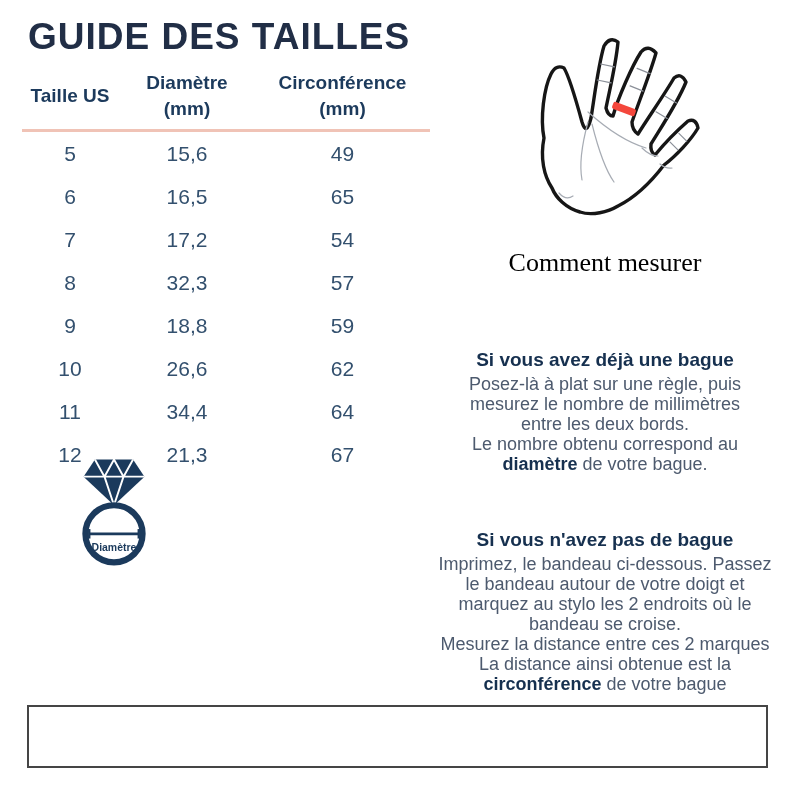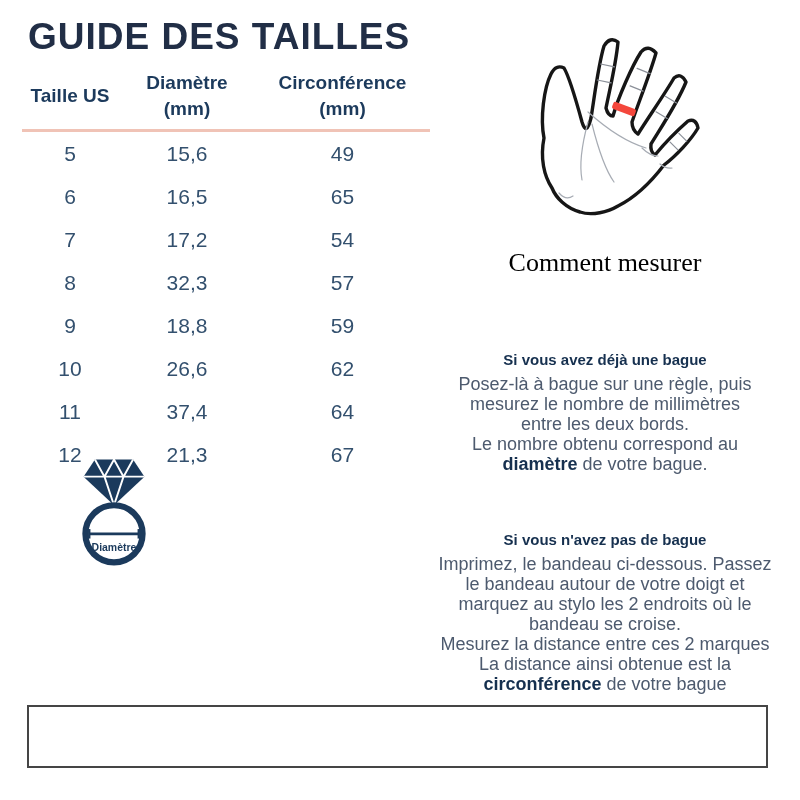--- a/index.html
+++ b/index.html
@@ -43,21 +43,21 @@
   .how-heading {
     left:425px; top:244px; width:360px;
     font-family:"Liberation Serif", serif;
     font-size:26px; line-height:38px; text-align:center;
     color:#000000;
   }
   .instr {
     left:413px; width:384px; text-align:center;
     font-size:18px; line-height:20px; color:#4d5a6e;
   }
-  .instr-head { font-weight:bold; font-size:15px; color:#16304f; margin-bottom:4px; }
+  .instr-head { font-weight:bold; font-size:19px; color:#16304f; margin-bottom:4px; }
   .instr-body { white-space:pre-line; }
   .instr strong { color:#16304f; }
   .block1 { top:350px; }
   .block2 { top:530px; }
 
   
   .band-box {
     left:27px; top:705px; width:741px; height:63px;
     border:2px solid #454545; background:#ffffff;
   }
@@ -109,21 +109,21 @@
     <div class="cell c2">18,8</div>
     <div class="cell c3">59</div>
   </div>
   <div class="tbl-row">
     <div class="cell c1">10</div>
     <div class="cell c2">26,6</div>
     <div class="cell c3">62</div>
   </div>
   <div class="tbl-row">
     <div class="cell c1">11</div>
-    <div class="cell c2">37,4</div>
+    <div class="cell c2">34,4</div>
     <div class="cell c3">64</div>
   </div>
   <div class="tbl-row">
     <div class="cell c1">12</div>
     <div class="cell c2">21,3</div>
     <div class="cell c3">67</div>
   </div>
 </div>
 
 <svg class="abs ring-icon" width="84" height="120" viewBox="0 0 88 126">
@@ -185,21 +185,21 @@
   </g>
   <rect x="-12" y="-3.75" width="24" height="7.5" rx="2" transform="translate(86,83) rotate(21)" fill="#f4473c"></rect>
 </svg>
 
 <div class="abs how-heading">
   <div>Comment mesurer</div>
 </div>
 
 <div class="abs instr block1">
   <div class="instr-head">Si vous avez déjà une bague</div>
-  <div class="instr-body">Posez-là à bague sur une règle, puis
+  <div class="instr-body">Posez-là à plat sur une règle, puis
 mesurez le nombre de millimètres
 entre les deux bords.
 Le nombre obtenu correspond au</div>
   <div class="instr-line">
     <strong>diamètre</strong><span> de votre bague.</span>
   </div>
 </div>
 
 <div class="abs instr block2">
   <div class="instr-head">Si vous n'avez pas de bague</div>

